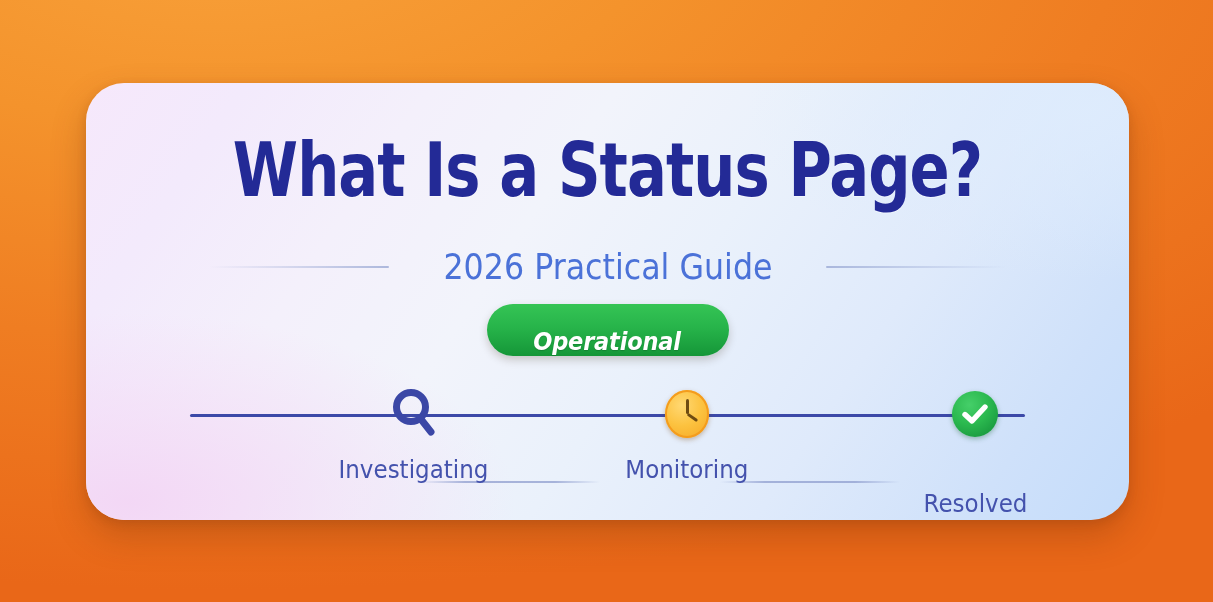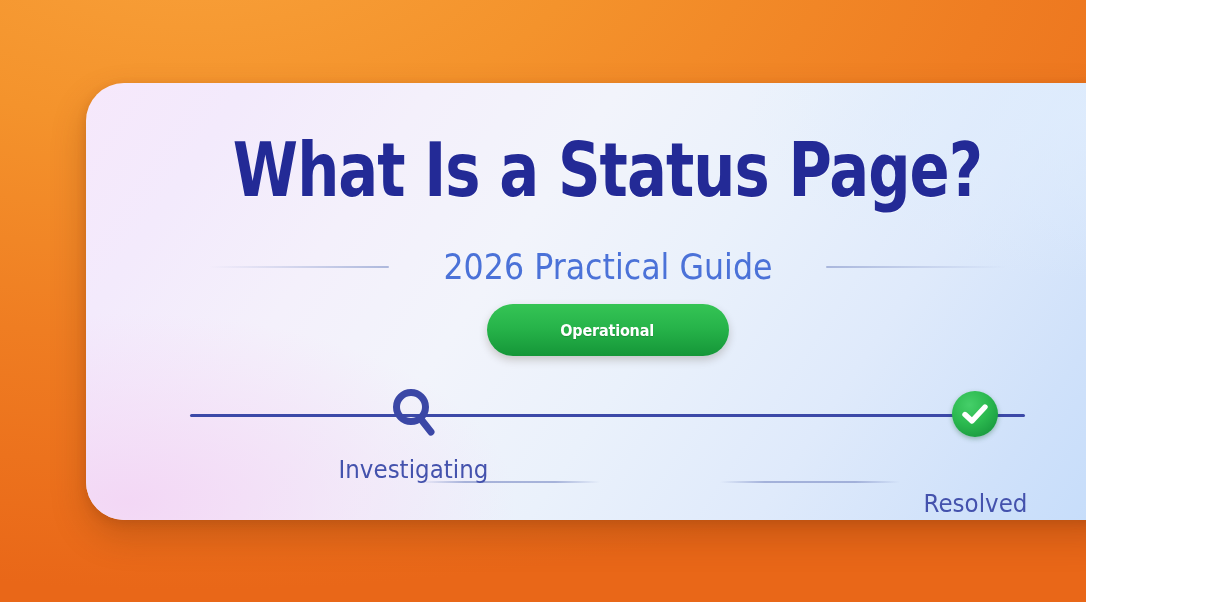--- a/index.html
+++ b/index.html
@@ -8,26 +8,25 @@
   }
   body {
     width: 1213px;
     height: 602px;
     overflow: hidden;
     font-family: "Liberation Sans", sans-serif;
   }
 
   #stage {
     position: relative;
-    width: 1072px;
+    width: 1213px;
     height: 602px;
     background:
       radial-gradient(120% 110% at 18% -12%, #f8a13a 0%, #f4932c 30%, #ef7d22 62%, #e96718 100%);
     overflow: hidden;
-    padding-left: 14px;
   }
 
   
   #card {
     position: absolute;
     left: 86px;
     top: 83px;
     width: 1043px;
     height: 437px;
     border-radius: 38px;
@@ -123,32 +122,33 @@
     top: 221px;
     display: flex;
     align-items: center;
     justify-content: center;
     gap: 22px;
   }
   .pill {
     height: 52px;
     border-radius: 26px;
     display: flex;
-    align-items: center;
+    align-items: flex-end;
     justify-content: center;
     padding: 0 30px;
     box-sizing: border-box;
     color: #ffffff;
     font-family: "DejaVu Sans", sans-serif;
-    font-size: 16px;
+    font-size: 25px;
     font-weight: 700;
     letter-spacing: -0.2px;
     white-space: nowrap;
     box-shadow: 0 4px 9px rgba(60, 40, 20, 0.22);
     text-shadow: 0 1px 1px rgba(0,0,0,0.16);
+    font-style: italic;
   }
   .pill .pill-text { transform: scaleX(0.90); display: inline-block; }
   .pill.green  { background: linear-gradient(180deg, #35c455 0%, #27b44a 45%, #159638 100%); min-width: 242px; }
   .pill.orange { background: linear-gradient(180deg, #fdb425 0%, #fba313 45%, #f58a06 100%); min-width: 296px; }
   .pill.red    { background: linear-gradient(180deg, #f0353a 0%, #e7262e 45%, #d61b26 100%); min-width: 254px; }
 
   
   #timeline {
     position: absolute;
     left: 104px;
@@ -290,20 +290,29 @@
         <div class="node" style="left: 223px;">
           <div class="node-icon">
             <svg width="52" height="56" viewBox="0 0 52 56">
               <circle cx="24" cy="21" r="14.5" fill="none" stroke="#3b47a6" stroke-width="7"></circle>
               <line x1="33" y1="32" x2="44" y2="46" stroke="#3b47a6" stroke-width="7" stroke-linecap="round"></line>
             </svg>
           </div>
           <div class="node-label">Investigating</div>
         </div>
 
+        <div class="node" style="left: 497px;">
+          <div class="node-icon">
+            <div class="clock">
+              <div class="hand minute"></div>
+              <div class="hand hour"></div>
+            </div>
+          </div>
+          <div class="node-label">Monitoring</div>
+        </div>
 
         <div class="node" style="left: 785px; gap: 34px;">
           <div class="node-icon">
             <div class="check-circle">
               <svg width="28" height="24" viewBox="0 0 28 24">
                 <polyline points="4,12.5 11,19 24,5" fill="none" stroke="#ffffff" stroke-width="5.4" stroke-linecap="round" stroke-linejoin="round"></polyline>
               </svg>
             </div>
           </div>
           <div class="node-label">Resolved</div>

